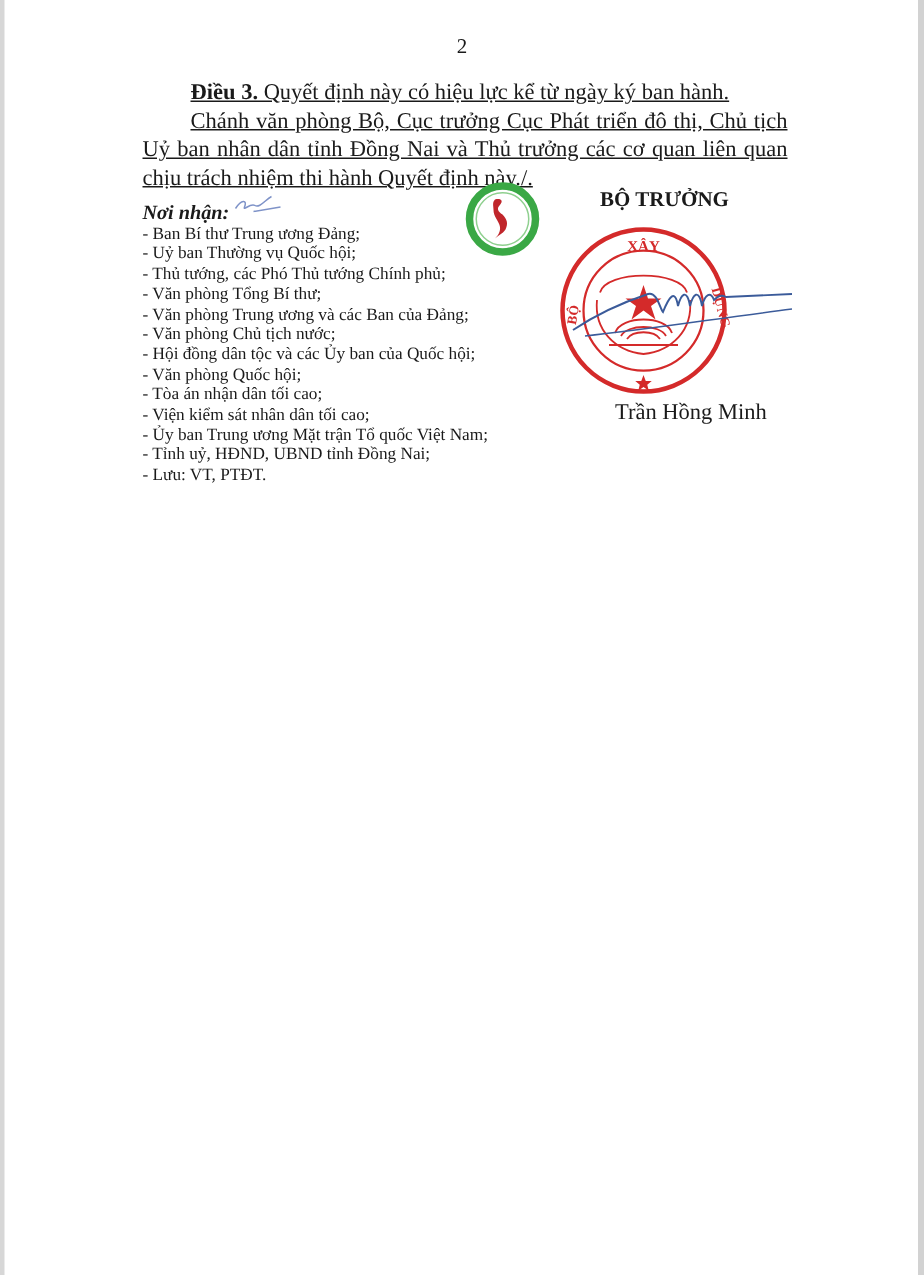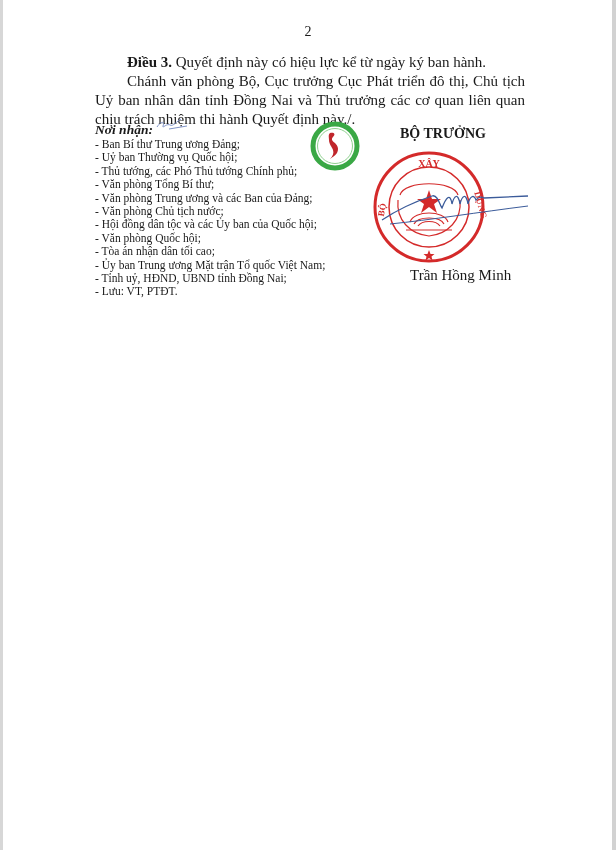--- a/index.html
+++ b/index.html
@@ -11,23 +11,23 @@
       color: #1a1a1a;
     }
     .edge-left { position: absolute; left: 0; top: 0; width: 3px; height: 850px; background: #d7d7d7; }
     .edge-right { position: absolute; right: 0; top: 0; width: 4px; height: 850px; background: #d2d2d2; }
     .page-number { position: absolute; top: 24px; left: 0; width: 616px; text-align: center; font-size: 14px; }
     .body-text {
       position: absolute; left: 95px; top: 53px; width: 430px;
       font-size: 15px; line-height: 19px; text-align: justify;
     }
     .body-text p { margin: 0; }
-    .indent { text-indent: 32px; }
+    .indent { text-indent: 32px; text-decoration: underline; }
     .bold { font-weight: bold; }
-    .recipients { position: absolute; left: 95px; top: 121px; width: 270px; }
+    .recipients { position: absolute; left: 95px; top: 133px; width: 270px; }
     .recipients-title { font-weight: bold; font-style: italic; font-size: 13.5px; line-height: 17px; position: relative; }
     .recipients ul { list-style: none; margin: 0; padding: 0; font-size: 11.5px; line-height: 13.4px; }
     .initial-mark { position: absolute; left: 60px; top: -4px; }
     .sign-block { position: absolute; left: 360px; top: 126px; width: 200px; }
     .signer-title { position: absolute; left: 40px; top: 0; font-weight: bold; font-size: 14px; white-space: nowrap; }
     .signer-name { position: absolute; left: 50px; top: 141px; font-weight: normal; font-size: 15px; white-space: nowrap; }
     .green-logo { position: absolute; left: 310px; top: 121px; width: 50px; height: 50px; }
     .seal { position: absolute; left: 370px; top: 150px; width: 118px; height: 115px; }
     .signature { position: absolute; left: 380px; top: 178px; width: 150px; height: 50px; }
   </style>
@@ -54,20 +54,21 @@
   <ul>
     <li>- Ban Bí thư Trung ương Đảng;</li>
     <li>- Uỷ ban Thường vụ Quốc hội;</li>
     <li>- Thủ tướng, các Phó Thủ tướng Chính phủ;</li>
     <li>- Văn phòng Tổng Bí thư;</li>
     <li>- Văn phòng Trung ương và các Ban của Đảng;</li>
     <li>- Văn phòng Chủ tịch nước;</li>
     <li>- Hội đồng dân tộc và các Ủy ban của Quốc hội;</li>
     <li>- Văn phòng Quốc hội;</li>
     <li>- Tòa án nhận dân tối cao;</li>
+    <li>- Viện kiểm sát nhân dân tối cao;</li>
     <li>- Ủy ban Trung ương Mặt trận Tổ quốc Việt Nam;</li>
     <li>- Tỉnh uỷ, HĐND, UBND tỉnh Đồng Nai;</li>
     <li>- Lưu: VT, PTĐT.</li>
   </ul>
 </div>
 
 <svg class="green-logo" viewBox="0 0 50 50">
   <circle cx="25" cy="25" r="22" fill="#ffffff" stroke="#3aa845" stroke-width="5"></circle>
   <circle cx="25" cy="25" r="17.5" fill="none" stroke="#8fd08f" stroke-width="1"></circle>
   <path d="M20 12 C24 11, 26 13, 23 16 C21 18, 22 20, 25 22 C28 25, 29 28, 27 32 C25 35, 22 36, 20 38 C23 35, 24 32, 23 29 C22 26, 19 23, 19 19 C19 16, 18 14, 20 12 Z" fill="#c0262b"></path>

